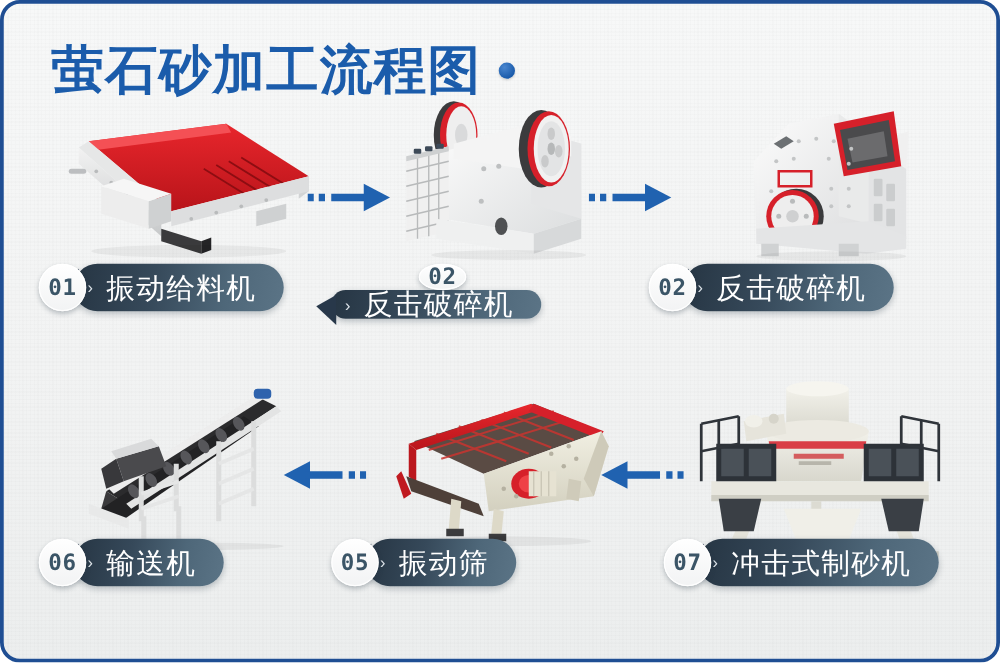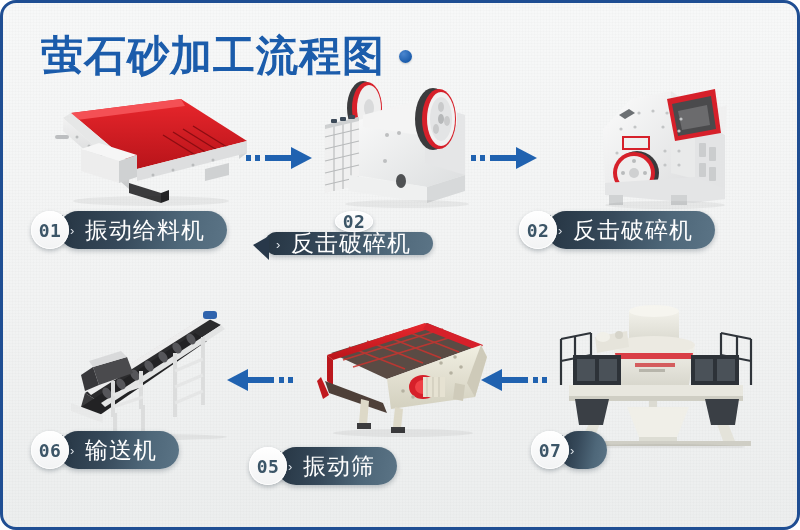--- a/index.html
+++ b/index.html
@@ -375,20 +375,21 @@
 
       <rect x="16" y="138" width="184" height="5" fill="#cfcec5"></rect>
       <ellipse cx="108" cy="144" rx="86" ry="3" fill="#000" opacity="0.05"></ellipse>
     </svg>
   </div>
 
   <div class="label" style="left:528px;top:428px;">
     <div class="num">07</div>
     <div class="bubble">
       <span class="chev">›</span>
+      <span class="bubble-text">冲击式制砂机</span>
     </div>
   </div>
 
   <div class="arrow" style="left:472px;top:362px;">
     <svg width="72" height="30" viewBox="0 0 72 30">
       <polygon points="27,4 6,15 27,26" fill="#2062b0"></polygon>
       <rect x="23" y="12" width="30" height="6" fill="#2062b0"></rect>
       <rect x="58" y="12" width="5" height="6" fill="#2062b0"></rect>
       <rect x="67" y="12" width="5" height="6" fill="#2062b0"></rect>
     </svg>
@@ -449,21 +450,21 @@
 
       <polygon points="66,98 74,100 72,124 64,122" fill="#ddd9c8"></polygon>
       <polygon points="100,106 108,108 106,128 98,126" fill="#ddd9c8"></polygon>
       <rect x="62" y="122" width="14" height="6" fill="#3c3c3e"></rect>
       <rect x="96" y="126" width="14" height="6" fill="#3c3c3e"></rect>
       <polygon points="160,82 170,84 168,100 158,98" fill="#cfcbba"></polygon>
       <ellipse cx="108" cy="132" rx="70" ry="4" fill="#000" opacity="0.05"></ellipse>
     </svg>
   </div>
 
-  <div class="label" style="left:246px;top:428px;margin-top:16px;">
+  <div class="label" style="left:262px;top:428px;">
     <div class="num">05</div>
     <div class="bubble">
       <span class="chev">›</span>
       <span class="bubble-text">振动筛</span>
     </div>
   </div>
 
   <div class="arrow" style="left:218px;top:362px;">
     <svg width="72" height="30" viewBox="0 0 72 30">
       <polygon points="27,4 6,15 27,26" fill="#2062b0"></polygon>

